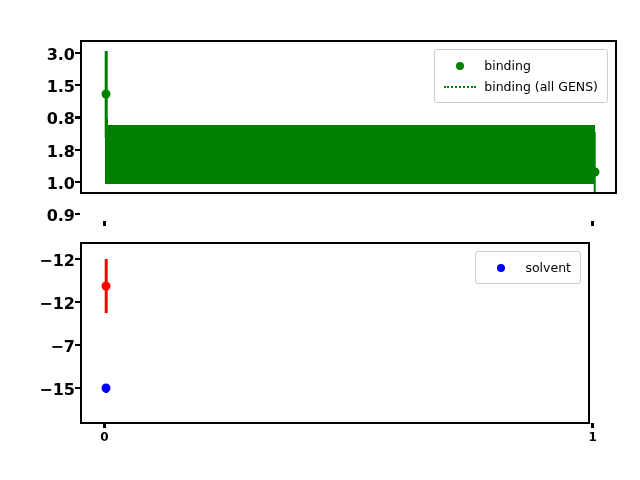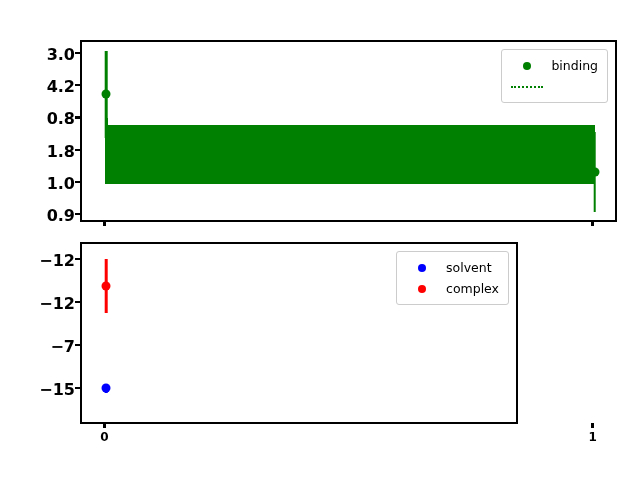--- a/index.html
+++ b/index.html
@@ -37,26 +37,26 @@
     position: absolute;
     box-sizing: border-box;
     border: 2.2px solid #000000;
     background: #ffffff;
     overflow: hidden;
   }
   #axes-top {
     left: 80px;
     top: 40px;
     width: 537px;
-    height: 182px;
+    height: 154px;
   }
   #axes-bottom {
     left: 80px;
     top: 242px;
-    width: 438px;
+    width: 510px;
     height: 182px;
   }
   
   .ytick {
     position: absolute;
     width: 5px;
     height: 2.2px;
     background: #000000;
     left: -5px;
   }
@@ -196,20 +196,21 @@
         <div class="legend-row">
           <span class="legend-handle">
             <span class="legend-dot" style="background: rgb(0, 128, 0);"></span>
           </span>
           <span class="legend-label">binding</span>
         </div>
         <div class="legend-row">
           <span class="legend-handle">
             <span class="legend-dotted" style="border-top-color: rgb(0, 128, 0);"></span>
           </span>
+          <span class="legend-label">binding (all GENS)</span>
         </div>
       </div>
   </div>
   <div id="top-ticks">
       <div class="ytick-holder" style="top: 214.255px; position: absolute; left: 80px;">
         <div class="ytick" style="top: -1.1px;"></div>
         <div class="ytick-label">0.9</div>
       </div>
       <div class="ytick-holder" style="top: 181.986px; position: absolute; left: 80px;">
         <div class="ytick" style="top: -1.1px;"></div>
@@ -218,21 +219,21 @@
       <div class="ytick-holder" style="top: 149.716px; position: absolute; left: 80px;">
         <div class="ytick" style="top: -1.1px;"></div>
         <div class="ytick-label">1.8</div>
       </div>
       <div class="ytick-holder" style="top: 117.447px; position: absolute; left: 80px;">
         <div class="ytick" style="top: -1.1px;"></div>
         <div class="ytick-label">0.8</div>
       </div>
       <div class="ytick-holder" style="top: 85.1773px; position: absolute; left: 80px;">
         <div class="ytick" style="top: -1.1px;"></div>
-        <div class="ytick-label">4.2</div>
+        <div class="ytick-label">1.5</div>
       </div>
       <div class="ytick-holder" style="top: 52.9078px; position: absolute; left: 80px;">
         <div class="ytick" style="top: -1.1px;"></div>
         <div class="ytick-label">3.0</div>
       </div>
       <div class="xtick-holder" style="position: absolute; left: 104.409px; top: 222px;">
         <div class="xtick" style="top: -1.1px; left: -1.1px;"></div>
       </div>
       <div class="xtick-holder" style="position: absolute; left: 592.591px; top: 222px;">
         <div class="xtick" style="top: -1.1px; left: -1.1px;"></div>
@@ -250,26 +251,20 @@
         <div class="errbar" style="left: 512.591px; top: 85.2188px; height: 49.6753px; background: rgb(255, 0, 0);"></div>
         <div class="marker" style="left: 512.591px; top: 110.056px; background: rgb(255, 0, 0);"></div>
       </div>
     <div class="legend" id="legend-bottom">
         <div class="legend-row">
           <span class="legend-handle">
             <span class="legend-dot" style="background: rgb(0, 0, 255);"></span>
           </span>
           <span class="legend-label">solvent</span>
         </div>
-        <div class="legend-row">
-          <span class="legend-handle">
-            <span class="legend-dot" style="background: rgb(255, 0, 0);"></span>
-          </span>
-          <span class="legend-label">complex</span>
-        </div>
       </div>
   </div>
   <div id="bottom-ticks">
       <div class="ytick-holder" style="top: 387.6px; position: absolute; left: 80px;">
         <div class="ytick" style="top: -1.1px;"></div>
         <div class="ytick-label">−15</div>
       </div>
       <div class="ytick-holder" style="top: 344.776px; position: absolute; left: 80px;">
         <div class="ytick" style="top: -1.1px;"></div>
         <div class="ytick-label">−7</div>

